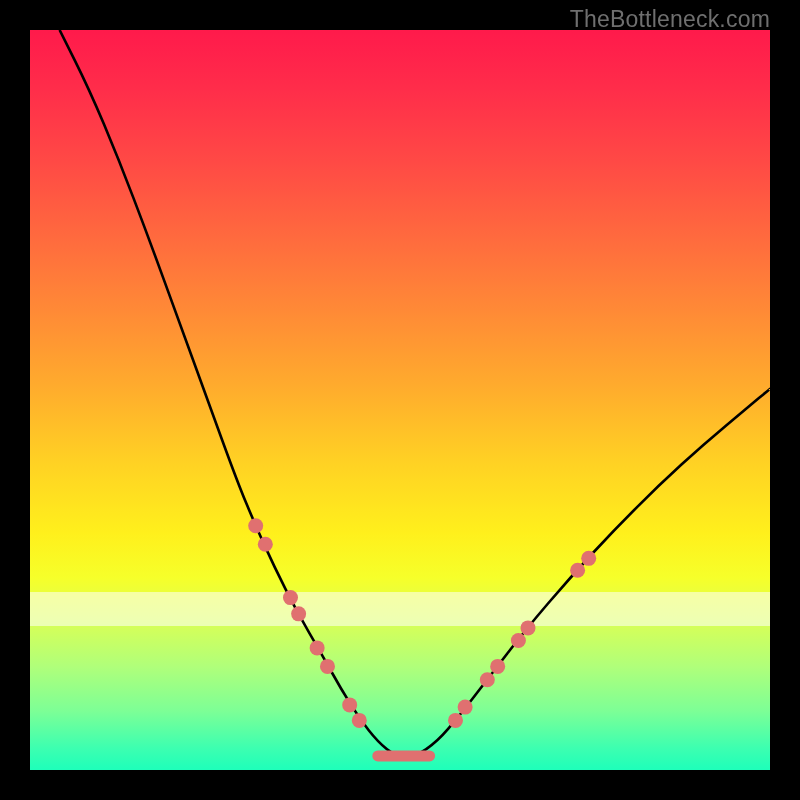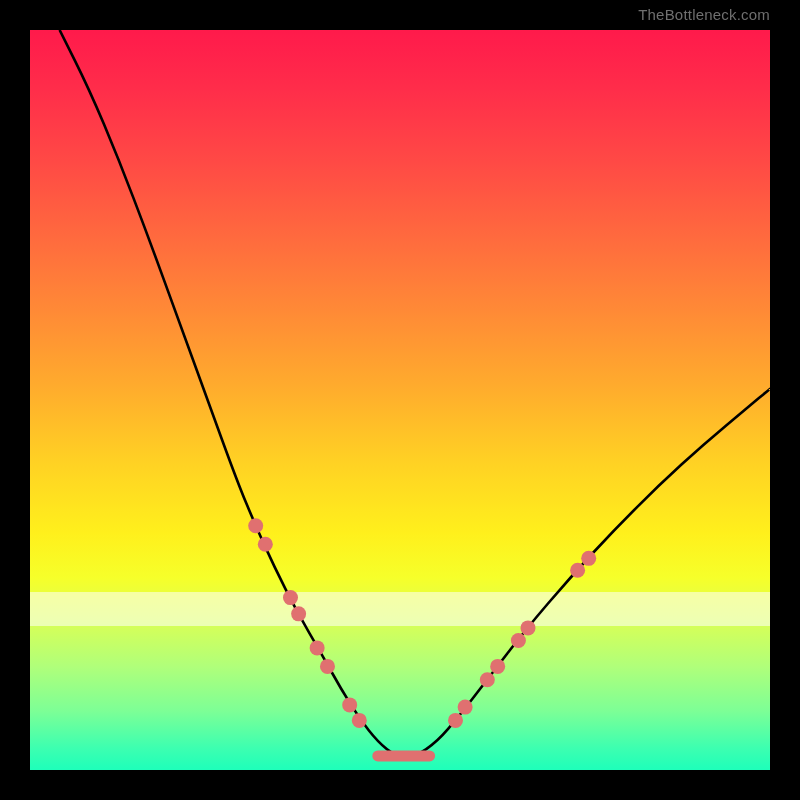--- a/index.html
+++ b/index.html
@@ -51,21 +51,21 @@
     position: absolute;
     inset: 0;
     width: 740px;
     height: 740px;
   }
   .attribution {
     position: absolute;
     top: 6px;
     right: 30px;
     color: #6f6f6f;
-    font-size: 15px;
+    font-size: 23px;
     letter-spacing: 0.2px;
   }
   .dot {
     fill: #e07070;
   }
   .flat-seg {
     stroke: #e07070;
     stroke-width: 11;
     stroke-linecap: round;
   }

